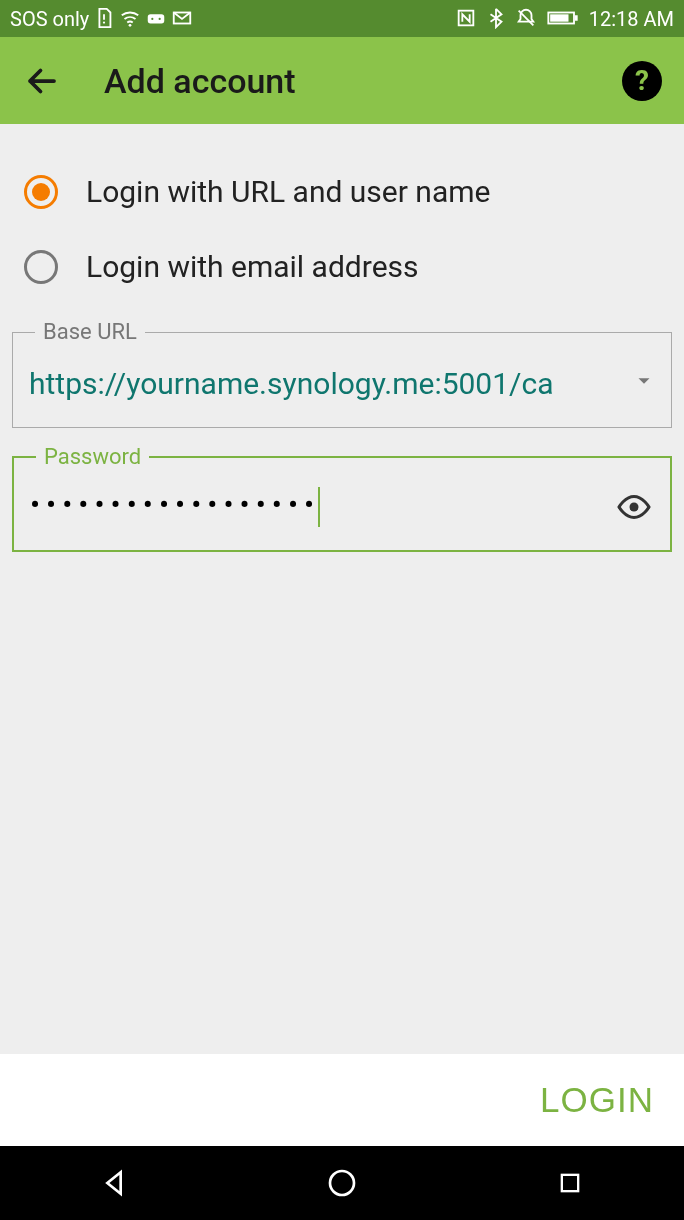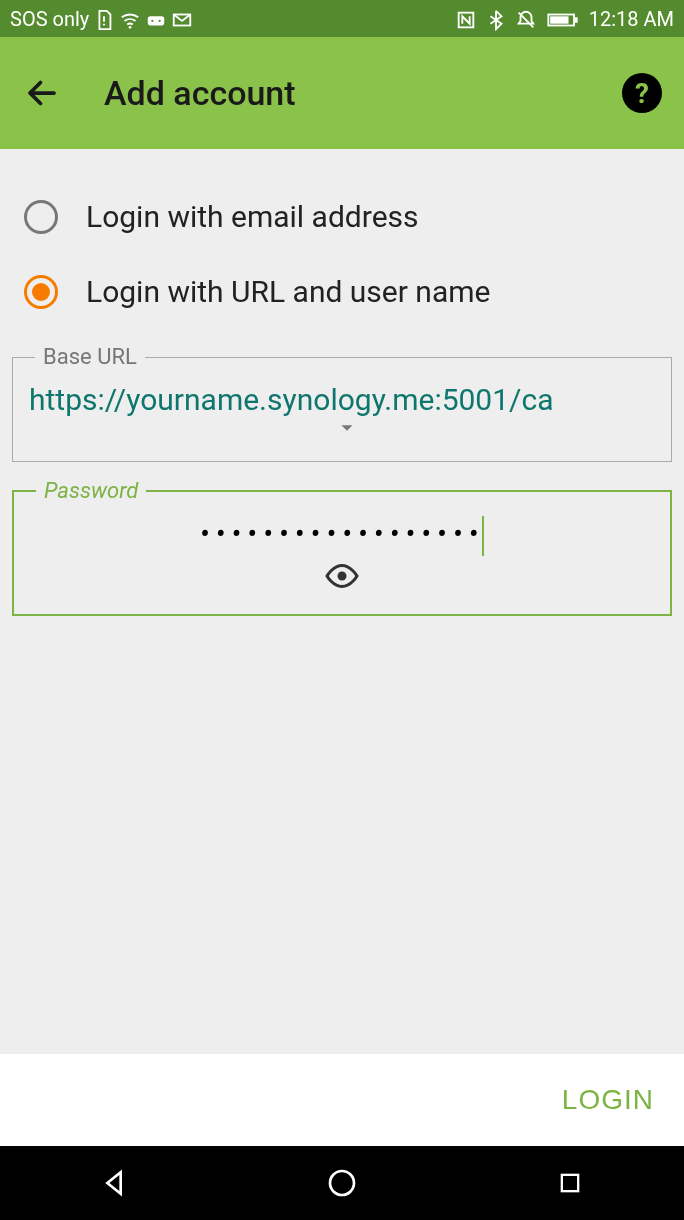--- a/index.html
+++ b/index.html
@@ -4,58 +4,58 @@
 <style>
   * { box-sizing: border-box; margin: 0; padding: 0; }
   html, body { width: 684px; height: 1220px; font-family: Roboto, Arial, sans-serif; background: #000; overflow: hidden; }
   .screen { width: 684px; height: 1220px; display: flex; flex-direction: column; }
 
   .status-bar {
     height: 37px; background: #558b2f; color: #fff;
     display: flex; align-items: center; justify-content: space-between;
     padding: 0 10px; font-size: 20px;
   }
-  .status-left, .status-right { display: flex; align-items: flex-end; gap: 8px; }
+  .status-left, .status-right { display: flex; align-items: flex-start; gap: 8px; }
   .status-left { gap: 4px; }
   .status-icon { width: 22px; height: 22px; display:inline-flex; align-items:center; justify-content:center; }
   .status-icon svg { width: 100%; height: 100%; }
 
   .app-bar {
-    height: 112px; background: #8bc34a; display: flex; align-items: center;
+    height: 87px; background: #8bc34a; display: flex; align-items: center;
     padding: 0 20px; position: relative;
   }
   .back-arrow { width: 44px; height: 44px; display:flex; align-items:center; justify-content:center; cursor:pointer; }
   .app-title { font-size: 34px; color: #1a1a1a; margin-left: 40px; font-weight: 500; }
   .help-btn { position: absolute; right: 22px; width: 40px; height: 40px; border-radius: 50%; background:#000; color:#8bc34a; display:flex; align-items:center; justify-content:center; font-size:28px; font-weight:bold; cursor:pointer; }
 
   .content { flex: 1; background: #eeeeee; padding-top: 30px; display:flex; flex-direction: column; }
 
   .radio-row { display:flex; align-items:center; padding: 20px 24px; gap: 28px; cursor:pointer; }
   .radio-outline { width: 34px; height: 34px; border: 3px solid #777; border-radius:50%; flex-shrink:0; }
   .radio-selected { border-color:#f57c00; position:relative; }
   .radio-selected::after { content:""; position:absolute; inset:5px; background:#f57c00; border-radius:50%; }
   .radio-label { font-size: 30px; color:#222; }
 
   .fields { padding: 0 12px; }
-  .field { position: relative; border: 1px solid #aaa; margin-top: 28px; padding: 24px 16px 18px 16px; min-height: 96px; display:flex; align-items:center;flex-direction:column; }
+  .field { position: relative; border: 1px solid #aaa; margin-top: 28px; padding: 24px 16px 18px 16px; min-height: 96px; display:flex; align-items:center; }
   .field-label { position:absolute; top:-14px; left:22px; background:#eeeeee; padding:0 8px; font-size:22px; color:#777; }
   .field input { border:none; background:transparent; outline:none; font-size:30px; width:100%; color:#0f766e; font-family:inherit; letter-spacing: 0; }
   .field .dropdown-caret { margin-left:10px; }
-  .field.password { border:2px solid #7cb342;font-style:italic; }
+  .field.password { border:2px solid #7cb342; }
   .field.password .field-label { color:#7cb342; }
   .pw-dots { font-size:30px; letter-spacing:6px; color:#000; flex:1; }
   .pw-cursor { display:inline-block; width:2px; height:40px; background:#7cb342; vertical-align:middle; margin-left:-2px; }
   .eye-btn { width:40px; height:40px; display:flex; align-items:center; justify-content:center; cursor:pointer; }
 
   .username-val { background:#00f0f0; height:40px; width:110px; }
 
   .spacer { flex:1; }
 
   .login-bar { background:#fff; height:92px; display:flex; align-items:center; justify-content:flex-end; padding:0 30px; }
-  .login-btn { color:#7cb342; font-size:28px; font-weight:500; letter-spacing:1px; background:none; border:none; cursor:pointer; }
+  .login-btn { color:#7cb342; font-size:35px; font-weight:500; letter-spacing:1px; background:none; border:none; cursor:pointer; }
 
   .nav-bar { background:#000; height:74px; display:flex; align-items:center; justify-content:space-around; }
   .nav-btn { width:50px; height:50px; display:flex; align-items:center; justify-content:center; cursor:pointer; }
   .nav-btn svg { stroke:#fff; fill:none; stroke-width:2; }
 
   .advanced-section { margin-top: 110px; }
 </style>
 </head>
 <body>
 
@@ -126,27 +126,27 @@
           <path d="M20 12H4m0 0l7-7m-7 7l7 7" stroke="#1a1a1a" stroke-width="2.5" fill="none" stroke-linecap="round" stroke-linejoin="round"></path>
         </svg>
     </div>
     <div class="app-title">Add account</div>
     <div class="help-btn">?</div>
   </div>
 
   <div class="content">
 
     <div class="radio-row">
-      <div class="radio-outline"></div>
-      <div class="radio-label">Login with email address</div>
+      <div class="radio-outline radio-selected"></div>
+      <div class="radio-label">Login with URL and user name</div>
     </div>
 
     <div class="radio-row">
-      <div class="radio-outline radio-selected"></div>
-      <div class="radio-label">Login with URL and user name</div>
+      <div class="radio-outline"></div>
+      <div class="radio-label">Login with email address</div>
     </div>
 
     <div class="fields">
       <div class="field">
         <span class="field-label">Base URL</span>
         <input type="text" value="https://yourname.synology.me:5001/ca" style="">
         <span class="dropdown-caret">
           <svg width="22" height="22" viewBox="0 0 24 24">
               <path d="M6 9l6 6 6-6" fill="#777"></path>
             </svg>

